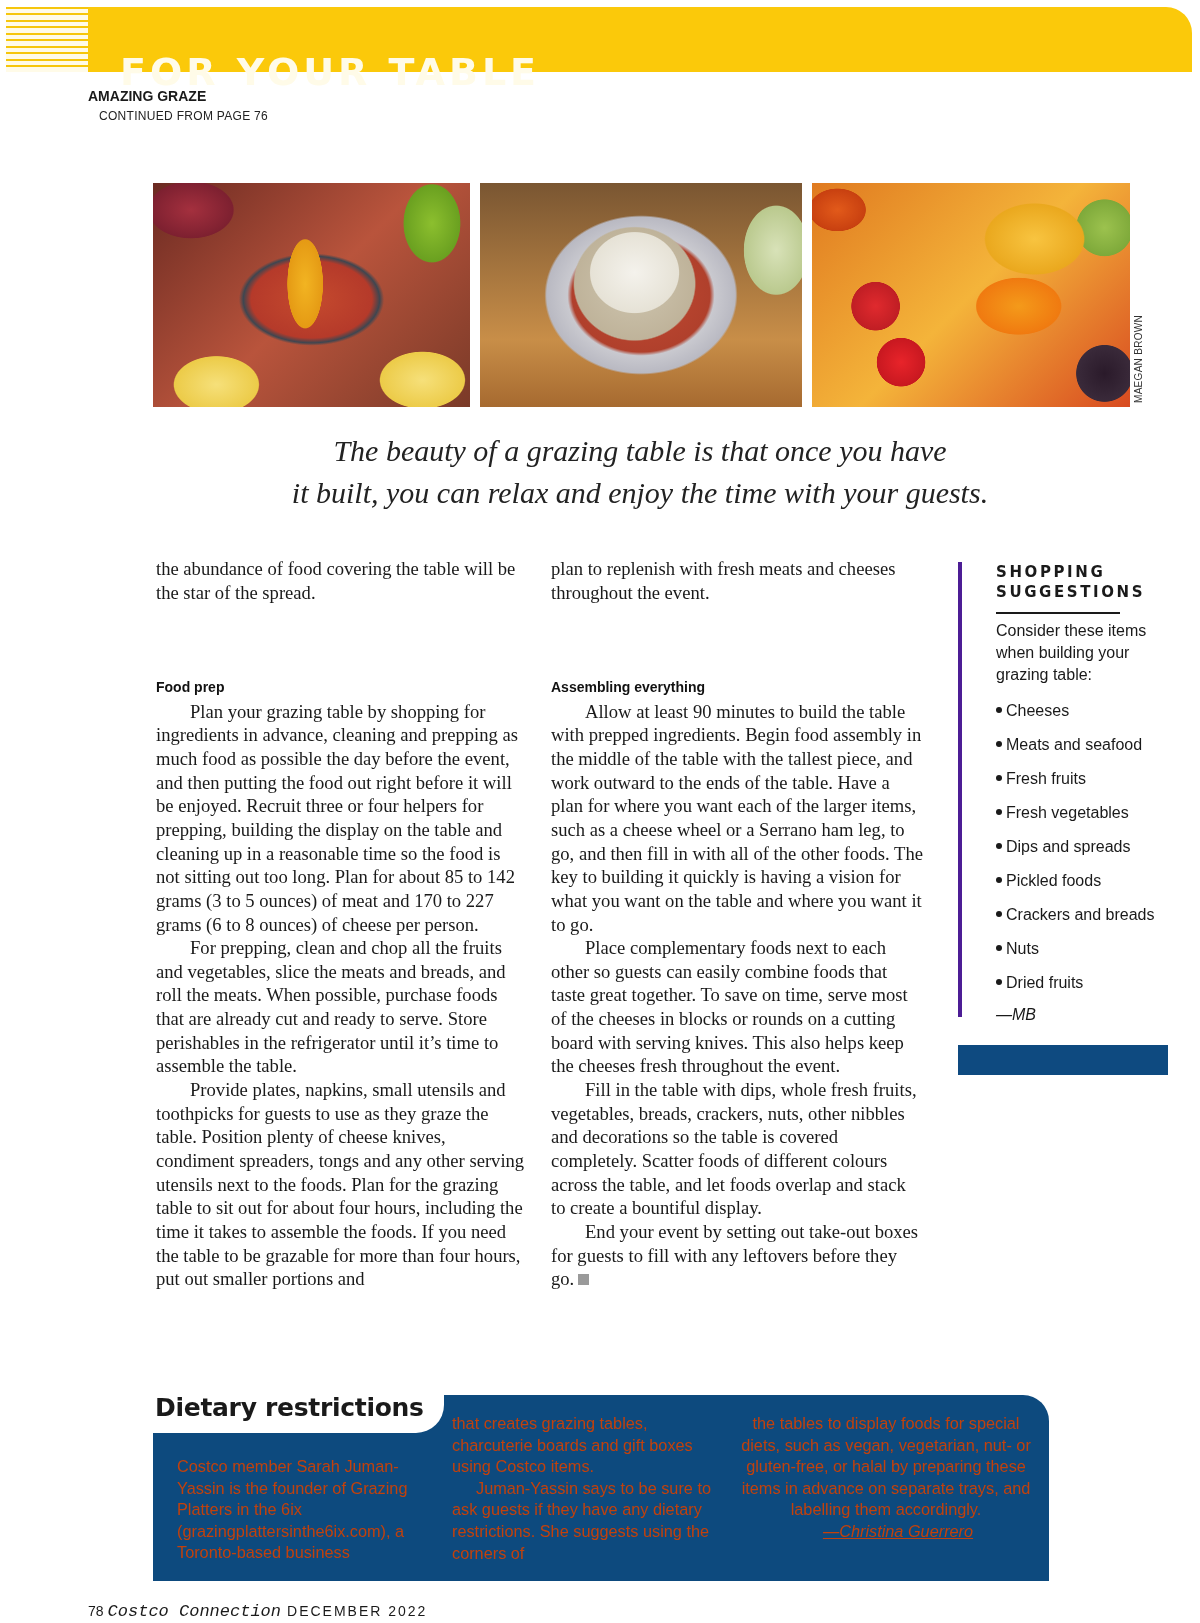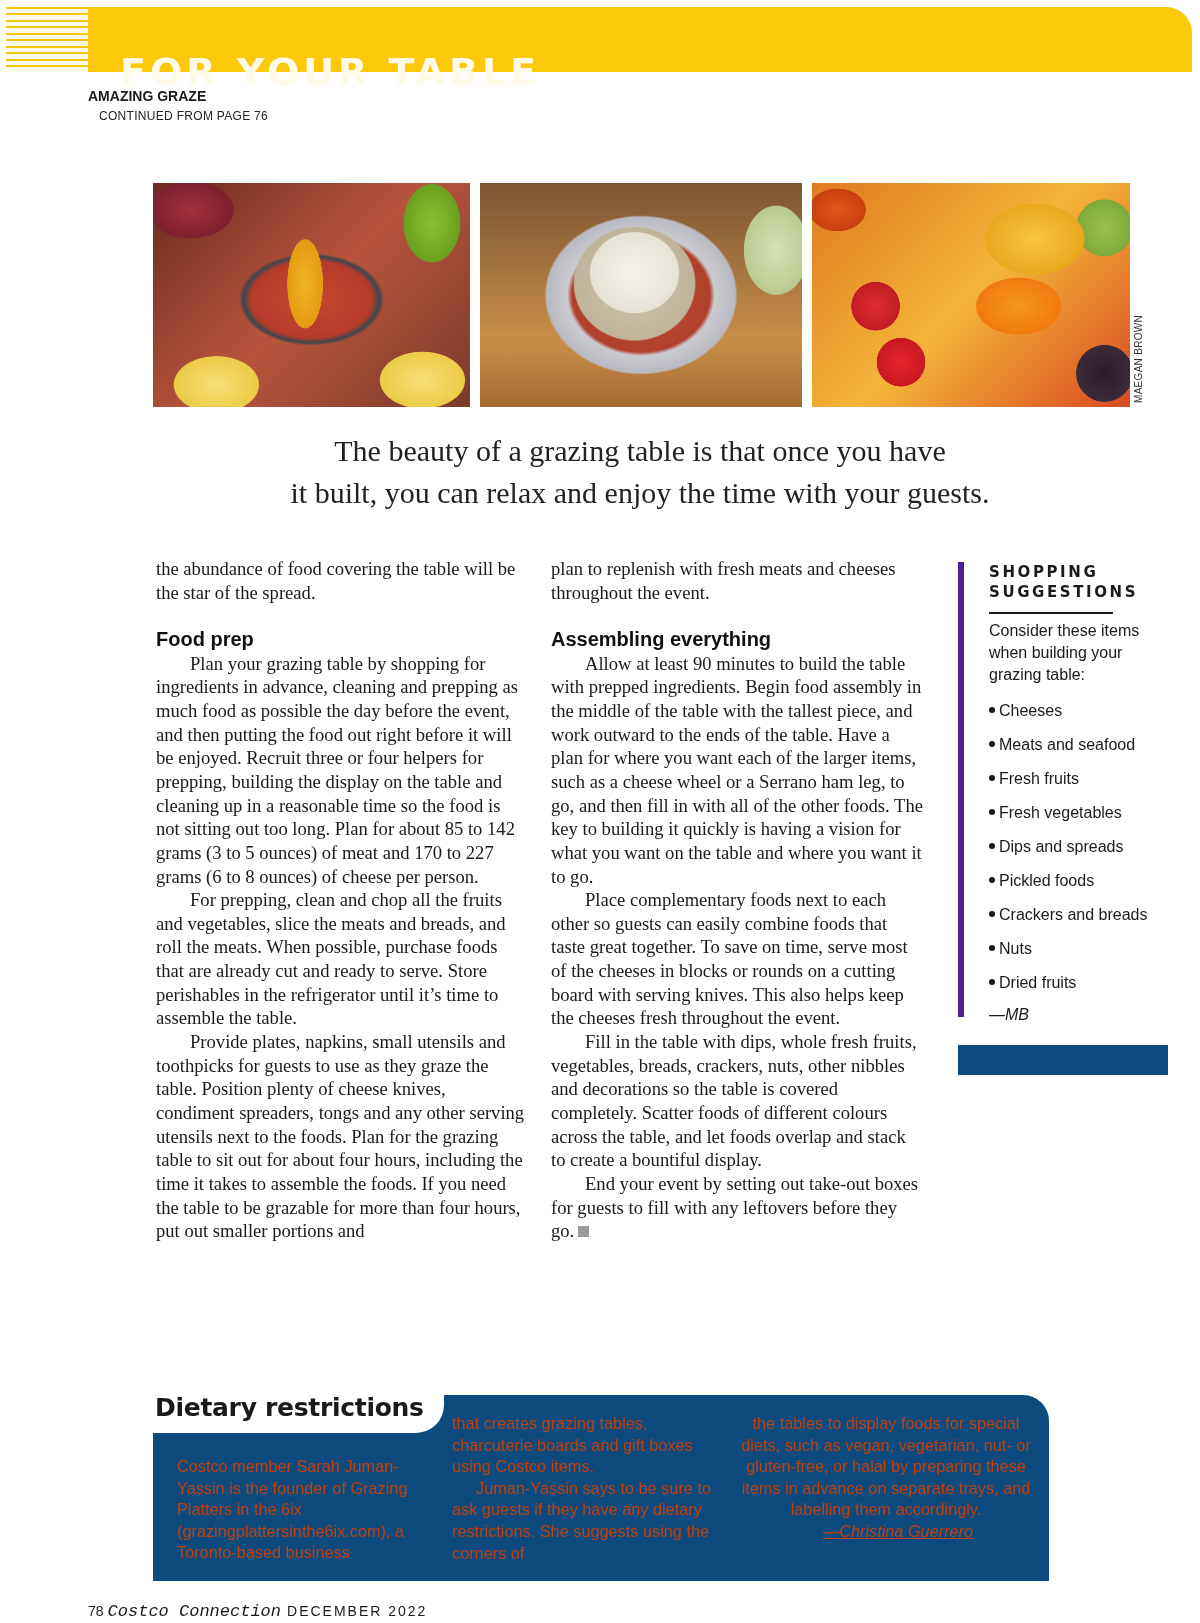--- a/index.html
+++ b/index.html
@@ -43,36 +43,36 @@
       radial-gradient(ellipse 70px 50px at 70% 25%, #f8c440 0%, #eaa81e 70%, transparent 72%),
       radial-gradient(ellipse 40px 40px at 92% 20%, #9cc24e 0%, #7ea93a 70%, transparent 72%),
       radial-gradient(ellipse 40px 30px at 8% 12%, #e25a1a 0%, #c84010 70%, transparent 72%),
       radial-gradient(ellipse 40px 40px at 92% 85%, #2a1a2a 0%, #3a2a3a 70%, transparent 72%),
       linear-gradient(135deg, #e07a20, #f4b43a 50%, #d84a20); }
   .photo-credit { position: absolute; left: 1133px; top: 403px; transform: rotate(-90deg); transform-origin: 0 0;
     font-size: 10px; letter-spacing: 0.3px; color: #333; white-space: nowrap; }
 
   
   .pull-quote { position: absolute; left: 240px; top: 430px; width: 800px; text-align: center;
-    font-family: "Liberation Serif", serif; font-size: 30px; line-height: 42px; color: #222; }
+    font-family: "Liberation Serif", serif; font-style: italic; font-size: 30px; line-height: 42px; color: #222; }
 
   
   .col { position: absolute; top: 557px; width: 372px; font-family: "Liberation Serif", serif;
     font-size: 18.6px; line-height: 23.65px; color: #1a1a1a; }
   .col-1 { left: 156px; }
   .col-2 { left: 551px; }
   .col p { margin: 0; }
   .col p.indent { text-indent: 34px; }
   .col .gap { height: 23.65px; }
-  .col h3 { font-family: "Liberation Sans", sans-serif; font-weight: bold; font-size: 20px; line-height: 23.65px; color: #111; }
+  .col h3 { font-family: "Liberation Sans", sans-serif; font-weight: bold; font-size: 14px; line-height: 23.65px; color: #111; margin-top: 48px; }
   .end-mark { display: inline-block; width: 11px; height: 11px; background: #9a9a9a; vertical-align: baseline; margin-left: 4px; }
 
   
-  .sidebar { position: absolute; left: 958px; top: 562px; width: 220px; border-left: 6px solid #4c1d95;
-    padding-left: 25px; height: 455px; }
+  .sidebar { position: absolute; left: 958px; top: 562px; width: 220px; border-left: 4px solid #4c1d95;
+    padding-left: 34px; height: 455px; }
   .sidebar-title { font-family: "DejaVu Sans", sans-serif; font-weight: bold; font-size: 15px; letter-spacing: 2.6px;
     line-height: 20px; color: #1a1a1a; }
   .sidebar-rule { width: 124px; height: 2px; background: #1a1a1a; margin: 10px 0 6px 0; }
   .sidebar-intro { font-size: 16px; line-height: 22px; color: #1a1a1a; margin-bottom: 8px; }
   .sidebar-list { list-style: none; }
   .sidebar-list li { font-size: 16px; line-height: 34px; color: #1a1a1a; white-space: nowrap; }
   .sidebar-list li .bullet { display: inline-block; width: 6px; height: 6px; border-radius: 50%; background: #1a1a1a;
     vertical-align: middle; margin-right: 4px; position: relative; top: -2px; }
   .sidebar-sign { font-style: italic; font-size: 16px; line-height: 30px; color: #1a1a1a; }
   .sidebar-bar { position: absolute; left: 958px; top: 1045px; width: 210px; height: 30px; background: #0e4a80; }

